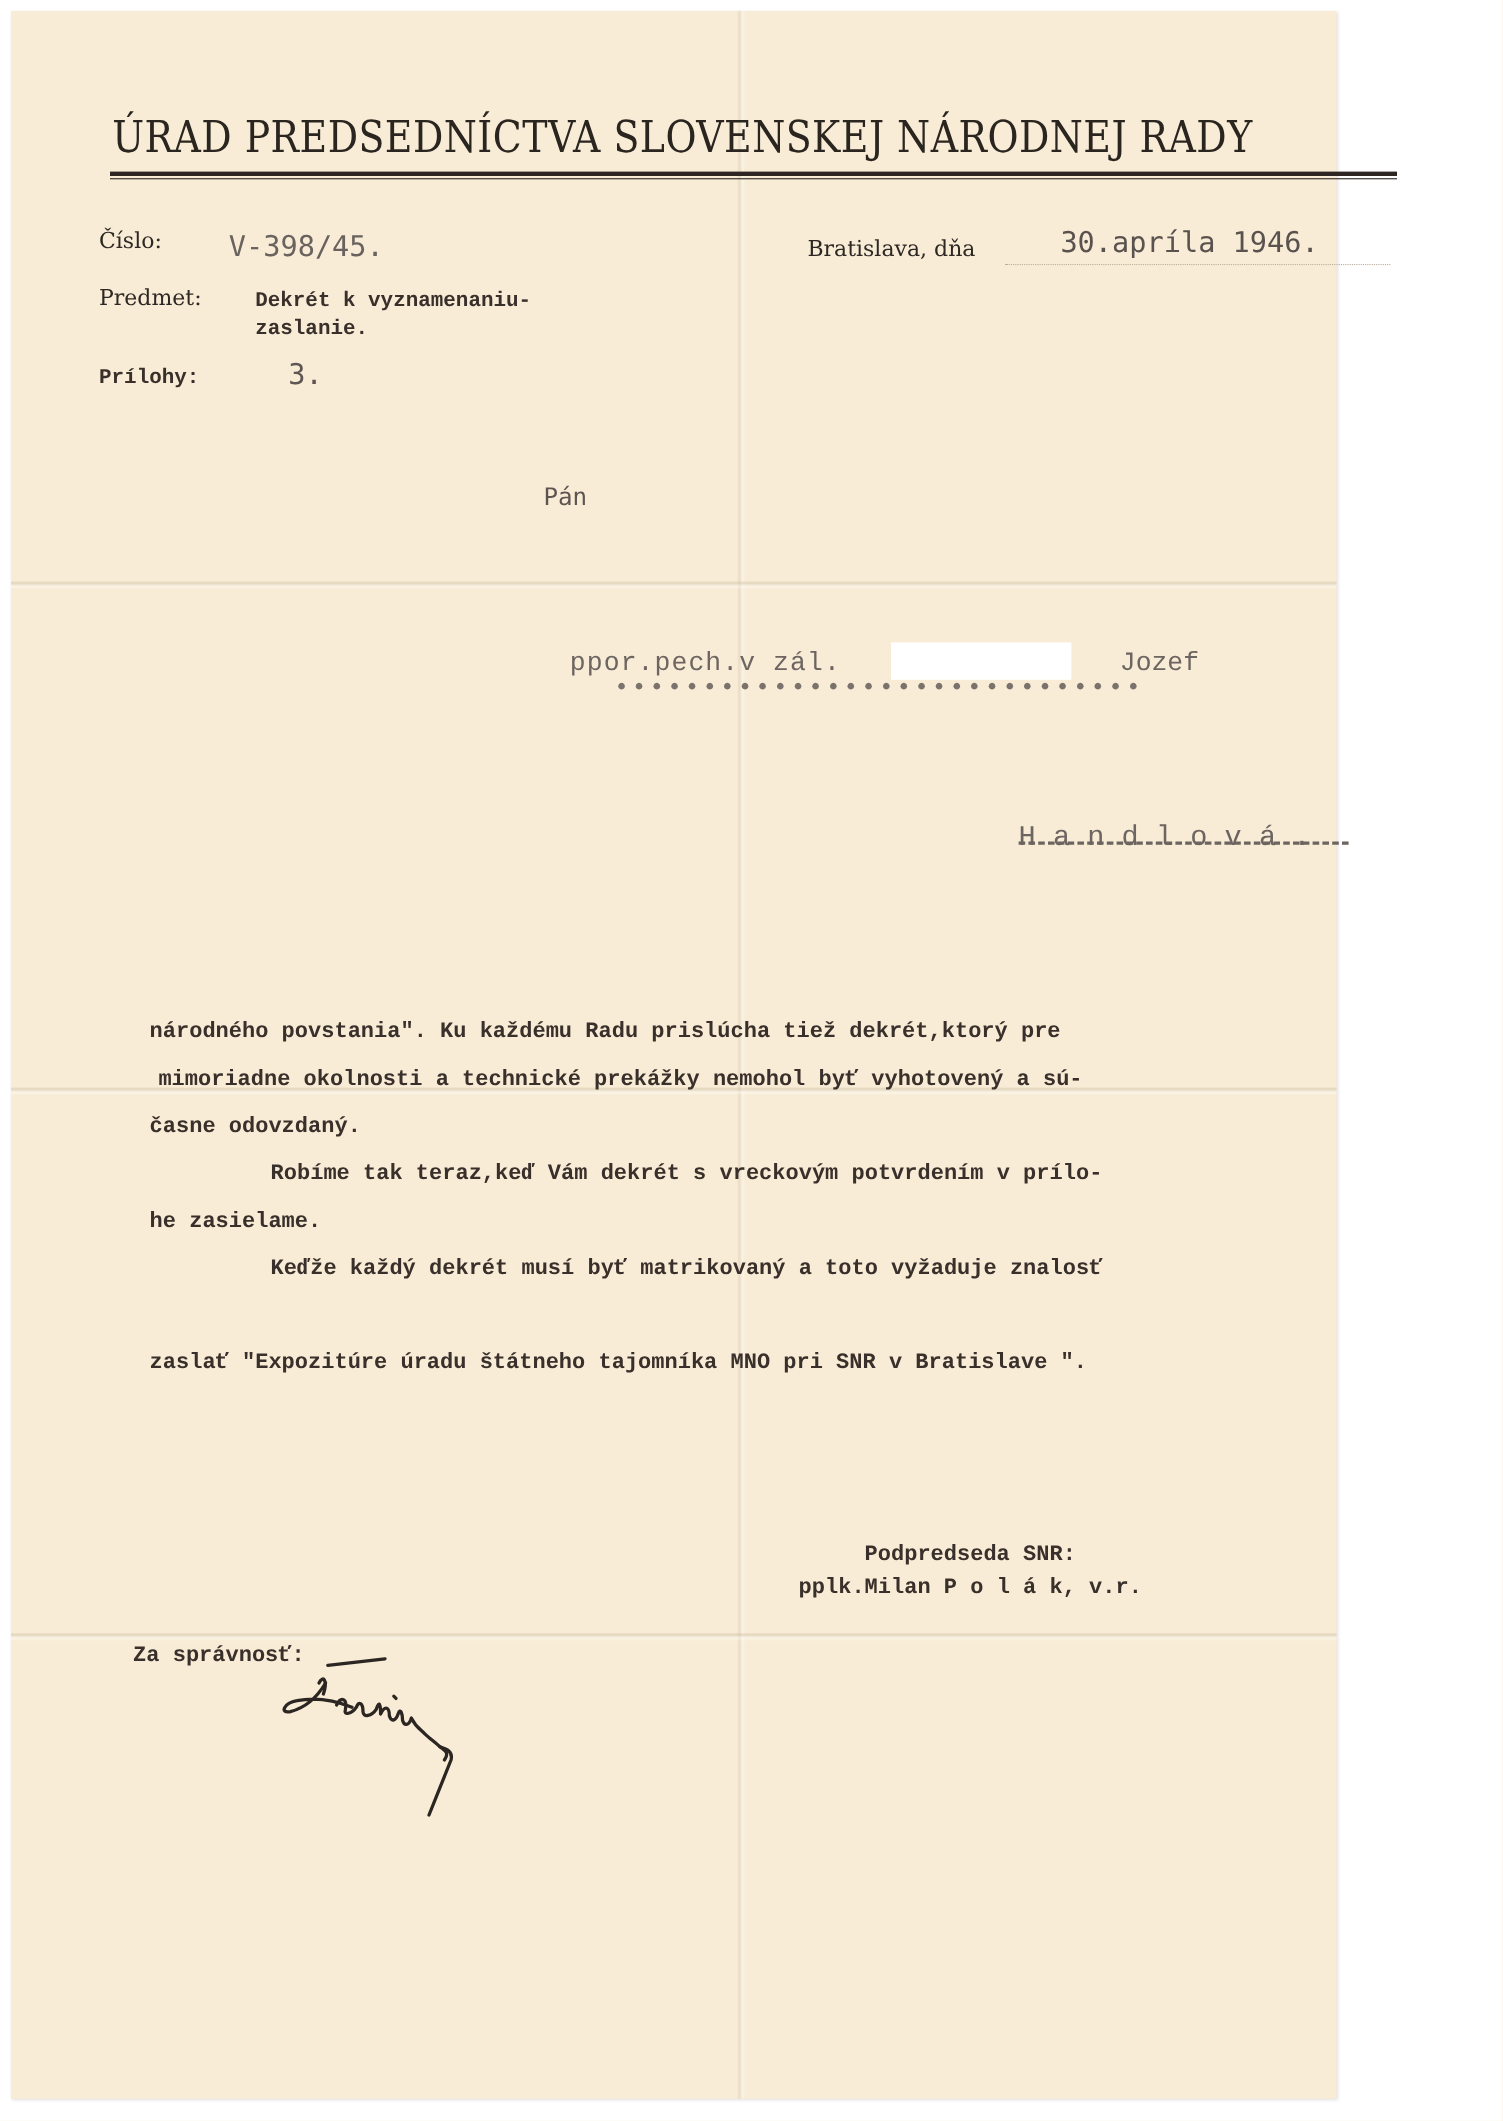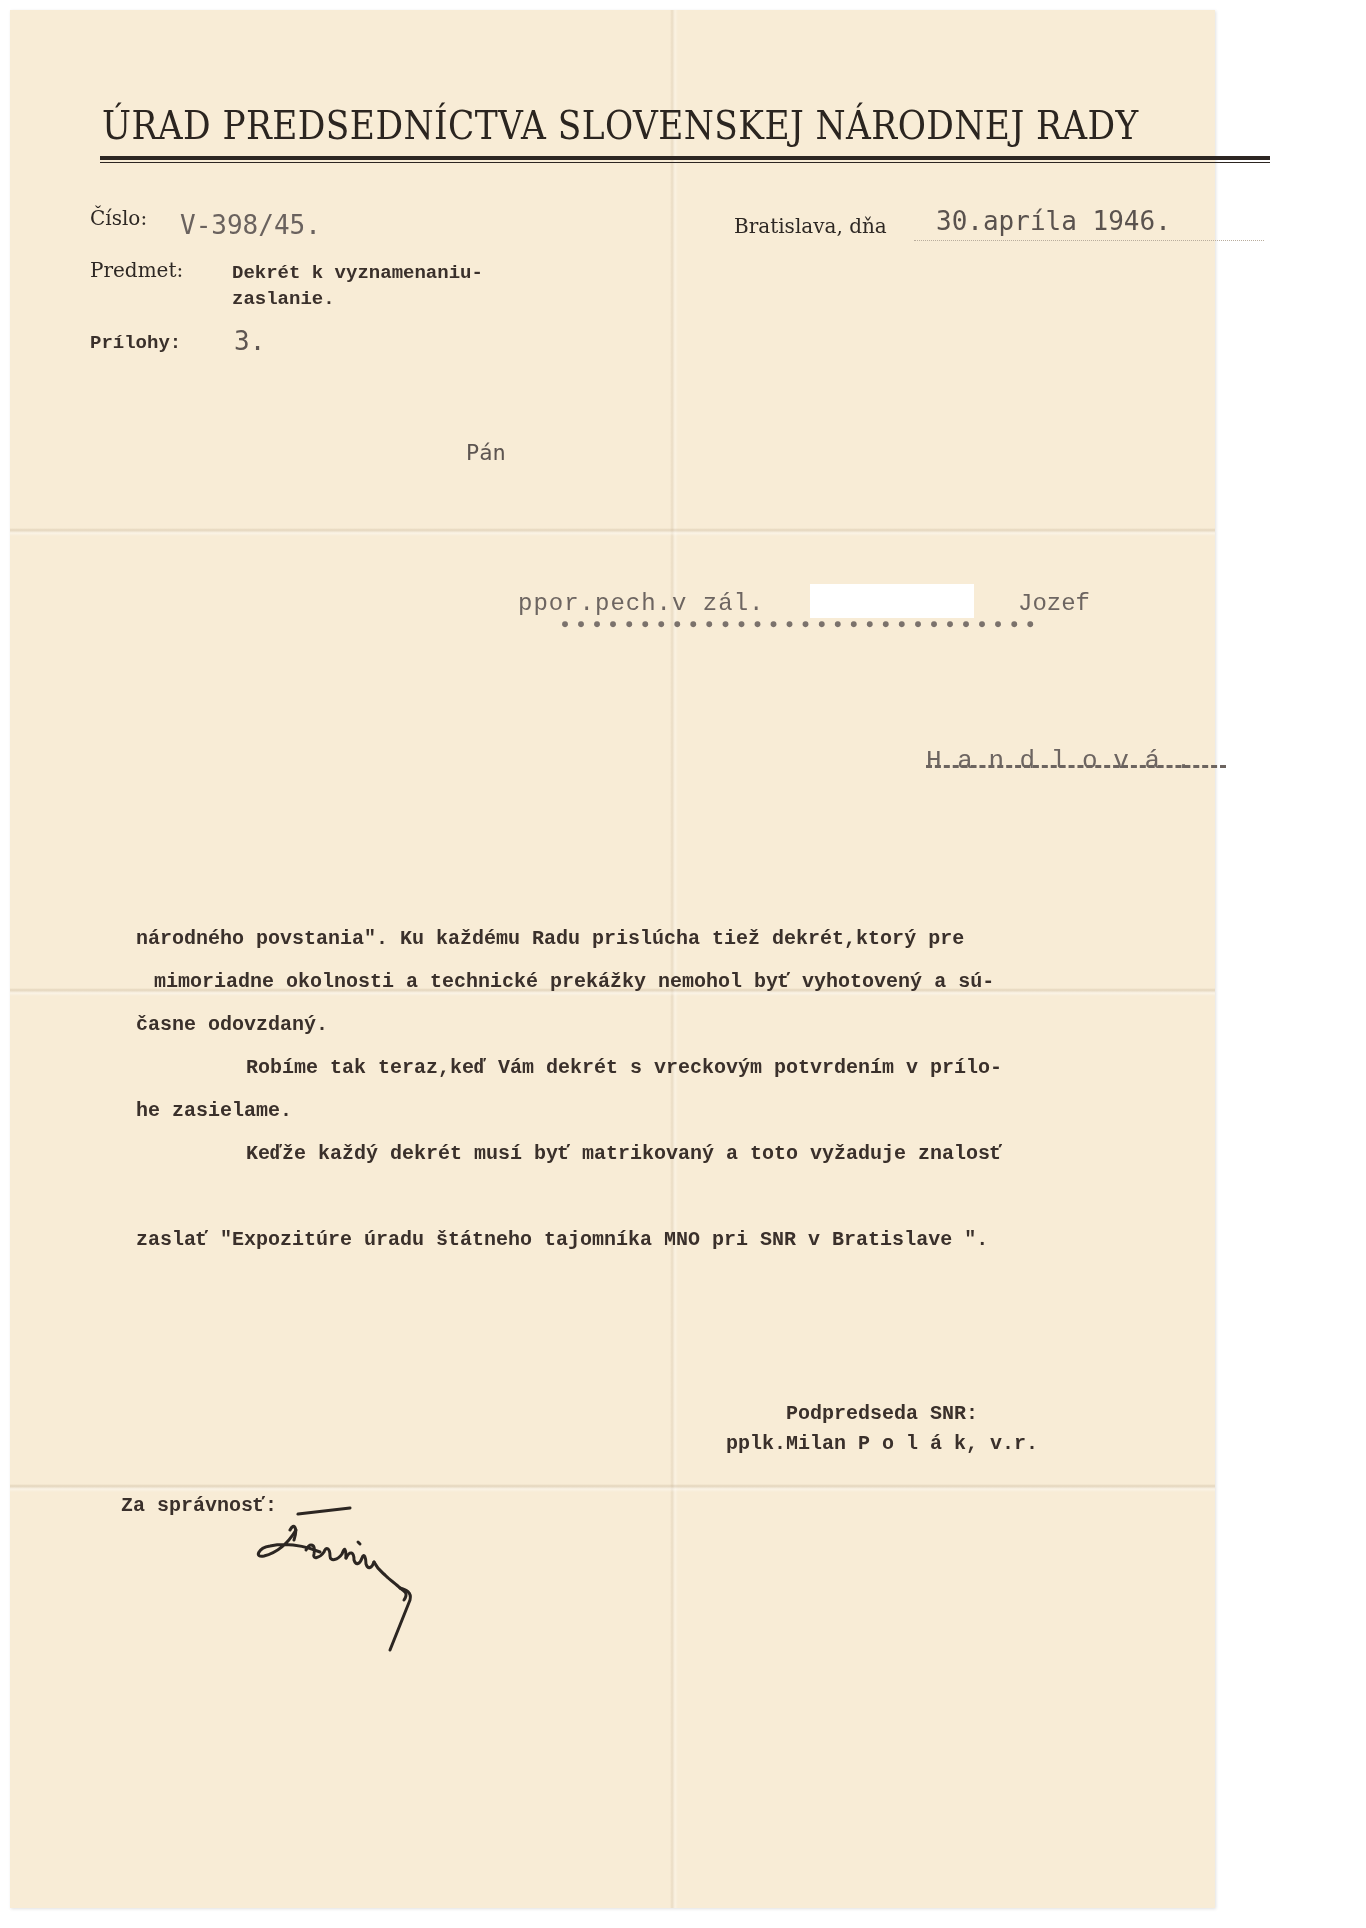--- a/index.html
+++ b/index.html
@@ -17,21 +17,21 @@
     box-shadow: 1px 1px 3px rgba(0,0,0,0.12);
   }
   .abs { position: absolute; white-space: nowrap; }
   .letterhead {
     left: 92px; top: 92px; font-family: "DejaVu Serif", serif; font-size: 40px; color: #2b2520;
     letter-spacing: 0.5px; transform: scaleX(0.86); transform-origin: left top;
   }
   .rule-thick { position: absolute; left: 90px; top: 146px; width: 1170px; height: 4px; background: #2d2622; }
   .rule-thin { position: absolute; left: 90px; top: 152px; width: 1170px; height: 1px; background: #2d2622; }
   .label { font-family: "DejaVu Serif", serif; font-size: 20px; color: #2e2824; }
-  .type { font-family: "DejaVu Sans Mono", monospace; color: #3b3330; }
+  .type { font-family: "DejaVu Sans Mono", monospace; color: #3b3330; margin-left: 28px; }
   .type-bold { font-family: "Liberation Mono", monospace; font-weight: bold; color: #3a302b; }
   .type-light { font-family: "Liberation Mono", monospace; color: #6d6561; }
   .cislo-val { font-size: 26px; color: #6a625e; }
   .body-text { font-size: 20px; line-height: 43px; }
   .dotted { position: absolute; border-bottom: 1px dotted #b9ad9d; }
   .redacted { position: absolute; background: #ffffff; }
   .dots-line { font-family: "DejaVu Sans Mono", monospace; font-size: 10px; color: #7b726c; letter-spacing: 2px; }
   .dash-line { position: absolute; height: 3px; border-bottom: 3px dashed #6c645f; }
   .sig svg { display: block; }
 </style>
@@ -62,21 +62,21 @@
 
   <div class="abs type-light" style="left:508px; top:580px; font-size:24px; letter-spacing:1px;">ppor.pech.v zál.</div>
   <div class="redacted" style="left:800px; top:574px; width:164px; height:34px;"></div>
   <div class="abs type-light" style="left:1008px; top:580px; font-size:24px;">Jozef</div>
   <div class="abs dots-line" style="left:552px; top:608px;">● ● ● ● ● ● ● ● ● ● ● ● ● ● ● ● ● ● ● ● ● ● ● ● ● ● ● ● ● ●</div>
 
   <div class="abs type-light" style="left:916px; top:718px; font-size:26px;margin-top:18px;">H a n d l o v á .</div>
   <div class="dash-line" style="left:916px; top:752px; width:300px;"></div>
 
   <div class="abs type-bold body-text" style="left:126px; top:907px;">národného povstania". Ku každému Radu prislúcha tiež dekrét,ktorý pre</div>
-  <div class="abs type-bold body-text" style="left:144px; top:950px;">mimoriadne okolnosti a technické prekážky nemohol byť vyhotovený a sú-</div>
+  <div class="abs type-bold body-text" style="left:134px; top:950px;">mimoriadne okolnosti a technické prekážky nemohol byť vyhotovený a sú-</div>
   <div class="abs type-bold body-text" style="left:126px; top:993px;">časne odovzdaný.</div>
 
   <div class="abs type-bold body-text" style="left:236px; top:1036px;">Robíme tak teraz,keď Vám dekrét s vreckovým potvrdením v prílo-</div>
   <div class="abs type-bold body-text" style="left:126px; top:1079px;">he zasielame.</div>
 
   <div class="abs type-bold body-text" style="left:236px; top:1122px;">Keďže každý dekrét musí byť matrikovaný a toto vyžaduje znalosť</div>
   <div class="abs type-bold body-text" style="left:126px; top:1208px;">zaslať "Expozitúre úradu štátneho tajomníka MNO pri SNR v Bratislave ".</div>
 
   <div class="abs type-bold" style="left:776px; top:1392px; font-size:20px;">Podpredseda SNR:</div>
   <div class="abs type-bold" style="left:716px; top:1422px; font-size:20px;">pplk.Milan P o l á k, v.r.</div>

